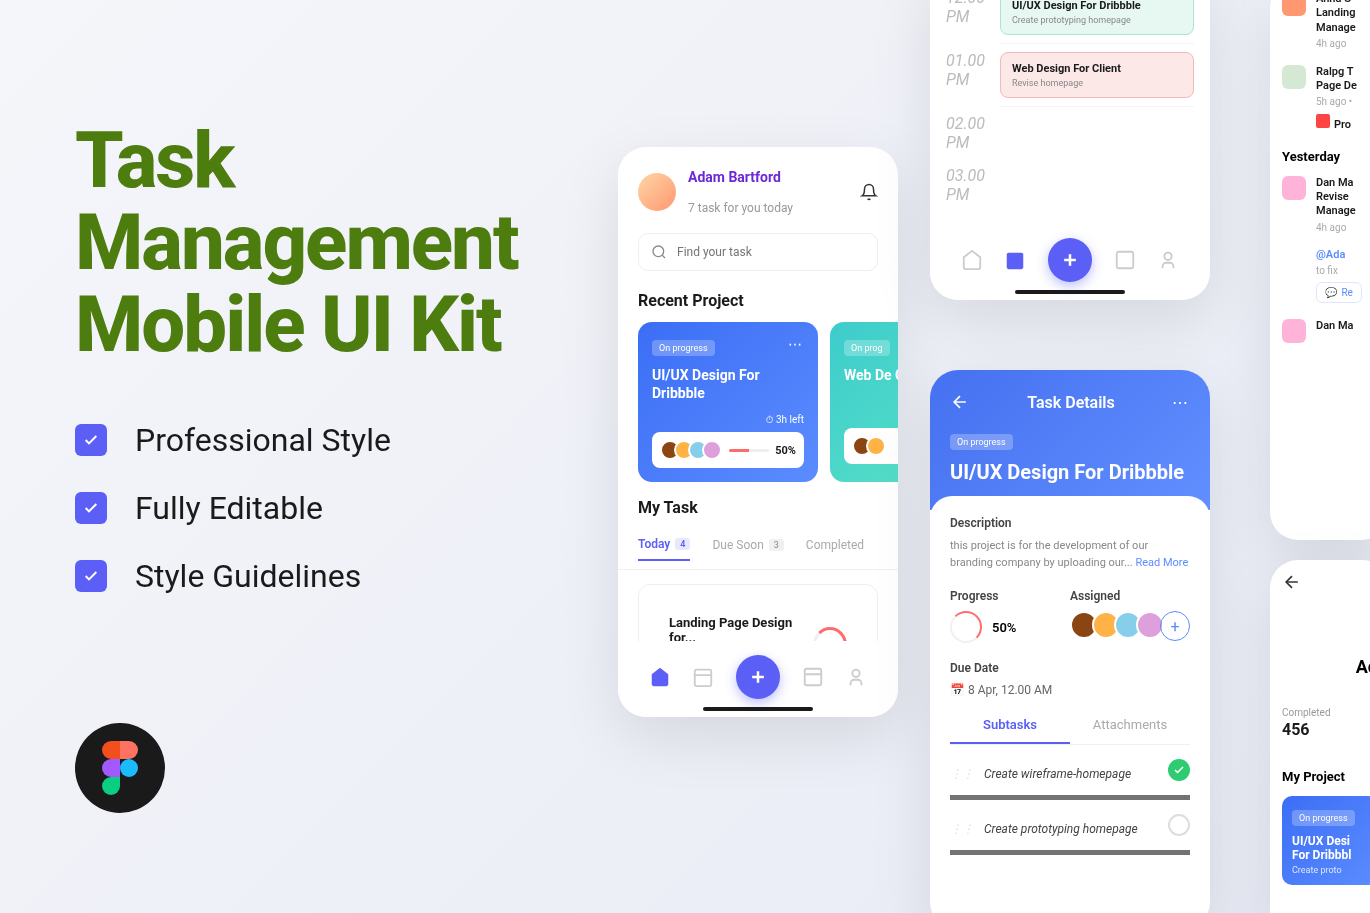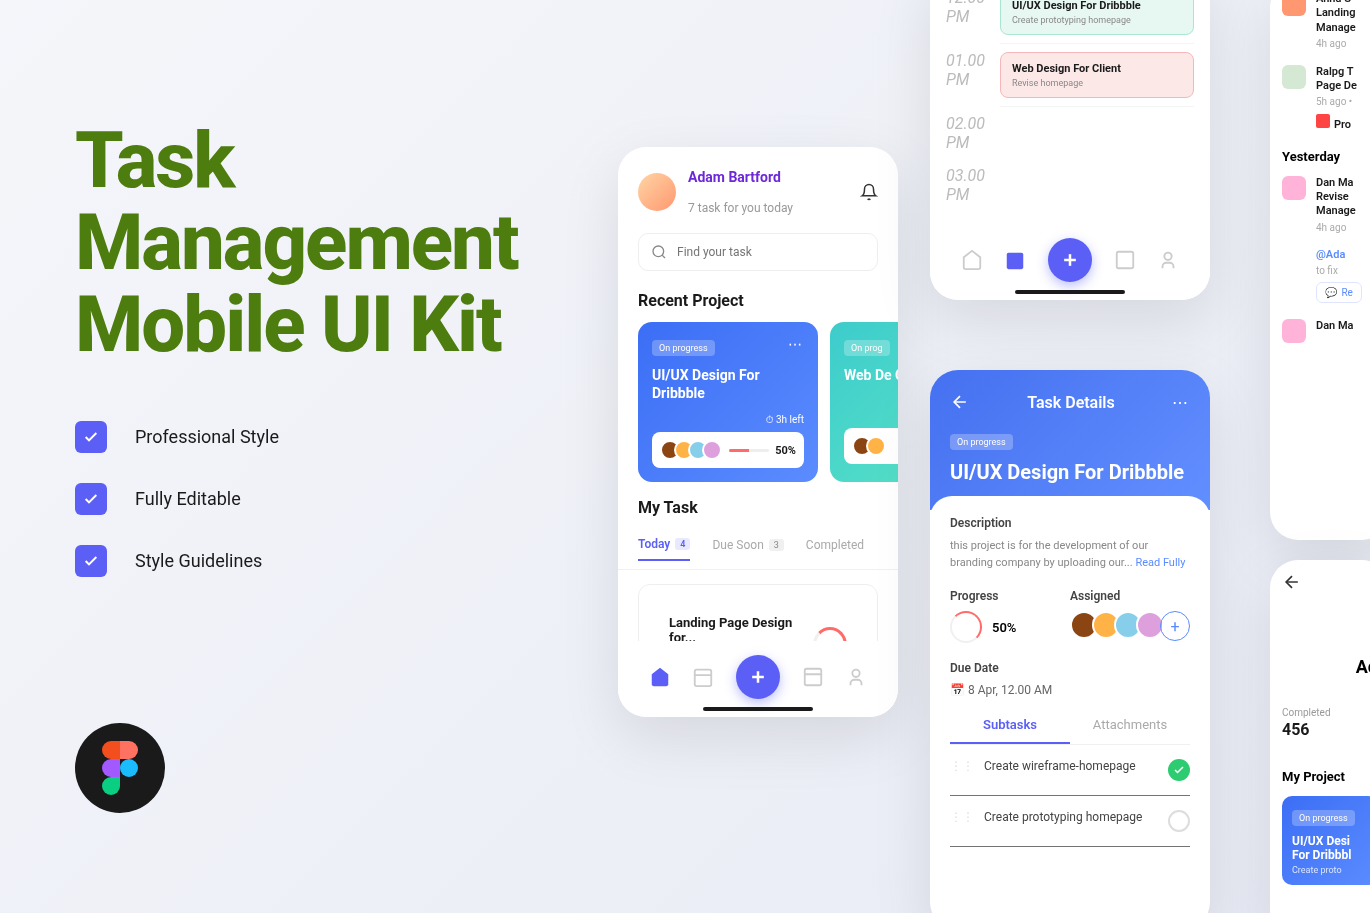--- a/index.html
+++ b/index.html
@@ -3,21 +3,21 @@
 <meta charset="utf-8">
 <style>
 * { margin: 0; padding: 0; box-sizing: border-box; font-family: -apple-system, BlinkMacSystemFont, 'Segoe UI', Roboto, sans-serif; }
 body { background: linear-gradient(135deg, #f5f6fa 0%, #e8ebf5 100%); width: 1370px; height: 913px; overflow: hidden; position: relative; }
 .left-section { position: absolute; left: 75px; top: 120px; width: 510px; }
 .main-title { font-size: 78px; font-weight: 800; color: #4d7c0f; line-height: 1.05; letter-spacing: -2px; }
 .features { margin-top: 55px; }
 .feature-item { display: flex; align-items: center; margin-bottom: 30px; }
 .check-box { width: 32px; height: 32px; background: #5b5ff6; border-radius: 6px; display: flex; align-items: center; justify-content: center; margin-right: 28px; }
 .check-box svg { width: 16px; height: 16px; }
-.feature-text { font-size: 18px; color: #1a1a1a; font-weight: 400; text-align: center; }
+.feature-text { font-size: 32px; color: #1a1a1a; font-weight: 400; text-align: center; }
 .figma-logo { position: absolute; left: 75px; bottom: 100px; width: 90px; height: 90px; background: #1a1a1a; border-radius: 50%; display: flex; align-items: center; justify-content: center; }
 .phone { background: #fff; border-radius: 28px; box-shadow: 0 20px 60px rgba(0,0,0,0.1); overflow: hidden; position: absolute; }
 .phone1 { width: 280px; height: 570px; left: 618px; top: 147px; }
 .phone-header { padding: 22px 20px 14px; display: flex; align-items: center; justify-content: space-between; }
 .user-row { display: flex; align-items: center; }
 .avatar { width: 38px; height: 38px; border-radius: 50%; background: linear-gradient(135deg, #ffd6a5, #ff9770); margin-right: 12px; }
 .user-name { font-size: 14px; font-weight: 700; color: #6d28d9; }
 .user-sub { font-size: 12px; color: #999; margin-top: 16px; }
 .bell-icon { width: 18px; height: 18px; }
 .search-box { margin: 4px 20px 14px; border: 1px solid #eee; border-radius: 10px; padding: 10px 12px; display: flex; align-items: center; }
@@ -73,21 +73,21 @@
 .detail-body { background: #fff; border-radius: 22px 22px 0 0; margin-top: -14px; padding: 20px; }
 .db-label { font-size: 12px; font-weight: 600; color: #444; margin-bottom: 8px; }
 .db-desc { font-size: 11px; color: #888; line-height: 1.5; }
 .readmore { color: #5b8cff; }
 .db-row { display: flex; justify-content: space-between; margin-top: 18px; }
 .db-col { flex: 1; }
 .add-btn { width: 30px; height: 30px; border: 1.5px solid #5b8cff; border-radius: 50%; display: flex; align-items: center; justify-content: center; color: #5b8cff; margin-left: -4px; font-size: 16px; }
 .detail-tabs { display: flex; margin-top: 20px; border-bottom: 1px solid #f0f0f0; }
 .dtab { flex: 1; text-align: center; font-size: 13px; padding-bottom: 10px; color: #aaa; }
 .dtab.active { color: #5b5ff6; font-weight: 600; border-bottom: 2px solid #5b5ff6; }
-.subtask { display: flex; align-items: flex-start; justify-content: space-between; padding: 14px 0; border-bottom: 1px solid #737373; }
+.subtask { display: flex; align-items: flex-end; justify-content: space-between; padding: 14px 0; border-bottom: 5px solid #737373; font-style: italic; }
 .st-left { display: flex; align-items: center; gap: 10px; font-size: 12px; color: #444; }
 .drag-handle { color: #ddd; font-size: 12px; }
 .check-done { width: 22px; height: 22px; background: #2ecc71; border-radius: 50%; display: flex; align-items: center; justify-content: center; }
 .check-empty { width: 22px; height: 22px; border: 2px solid #ddd; border-radius: 50%; }
 .phone4 { width: 120px; left: 1270px; top: -20px; height: 560px; padding: 12px; }
 .notif-item { display: flex; gap: 10px; margin-bottom: 16px; }
 .notif-av { width: 24px; height: 24px; border-radius: 6px; flex-shrink: 0; }
 .notif-text { font-size: 11px; font-weight: 600; color: #1a1a1a; line-height: 1.3; }
 .notif-time { font-size: 10px; color: #aaa; margin-top: 3px; }
 .notif-section { font-size: 13px; font-weight: 700; margin: 8px 0 12px; }
@@ -304,21 +304,21 @@
           <polyline points="12 19 5 12 12 5"></polyline>
         </svg>
       <span class="dh-title">Task Details</span>
       <span style="letter-spacing:2px">⋯</span>
     </div>
     <span class="badge">On progress</span>
     <div class="dh-main">UI/UX Design For Dribbble</div>
   </div>
   <div class="detail-body">
     <div class="db-label">Description</div>
-    <div class="db-desc"><span>this project is for the development of our branding company by uploading our...</span> <span class="readmore">Read Fully</span></div>
+    <div class="db-desc"><span>this project is for the development of our branding company by uploading our...</span> <span class="readmore">Read More</span></div>
     <div class="db-row">
       <div class="db-col">
         <div class="db-label">Progress</div>
         <div style="display:flex;align-items:center;gap:10px;margin-top:6px">
           <div class="ring" style="width:32px;height:32px;border-width:2px"></div>
           <span style="font-size:13px;font-weight:600">50%</span>
         </div>
       </div>
       <div class="db-col">
         <div class="db-label">Assigned</div>

